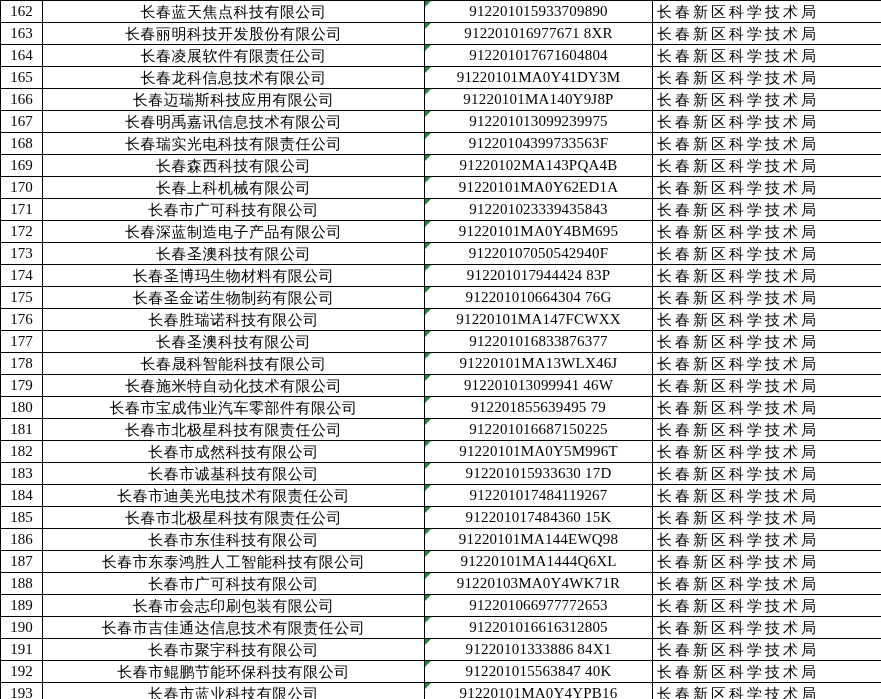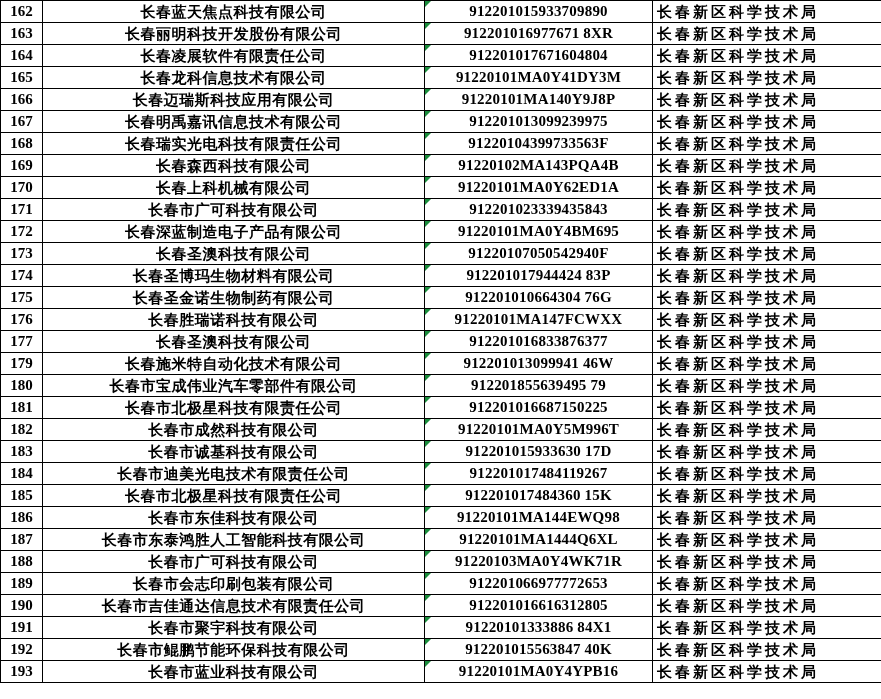--- a/index.html
+++ b/index.html
@@ -11,21 +11,20 @@
     width: 881px;
     height: 699px;
     font-family: "Liberation Sans", sans-serif;
     color: #000000;
     overflow: hidden;
   }
   #sheet {
     width: 881px;
     height: 581px;
     position: relative;
-    font-weight: bold;
   }
   table.grid {
     border-collapse: collapse;
     table-layout: fixed;
     width: 881px;
   }
   table.grid col.c-idx { width: 42px; }
   table.grid col.c-name { width: 382px; }
   table.grid col.c-code { width: 228px; }
   table.grid col.c-org { width: 229px; }
@@ -177,20 +176,26 @@
           <td class="code mark">91220101MA147FCWXX</td>
           <td class="org">长春新区科学技术局</td>
         </tr>
         <tr>
           <td class="idx">177</td>
           <td class="name">长春圣澳科技有限公司</td>
           <td class="code mark">912201016833876377</td>
           <td class="org">长春新区科学技术局</td>
         </tr>
         <tr>
+          <td class="idx">178</td>
+          <td class="name">长春晟科智能科技有限公司</td>
+          <td class="code mark">91220101MA13WLX46J</td>
+          <td class="org">长春新区科学技术局</td>
+        </tr>
+        <tr>
           <td class="idx">179</td>
           <td class="name">长春施米特自动化技术有限公司</td>
           <td class="code mark">912201013099941 46W</td>
           <td class="org">长春新区科学技术局</td>
         </tr>
         <tr>
           <td class="idx">180</td>
           <td class="name">长春市宝成伟业汽车零部件有限公司</td>
           <td class="code mark">912201855639495 79</td>
           <td class="org">长春新区科学技术局</td>

